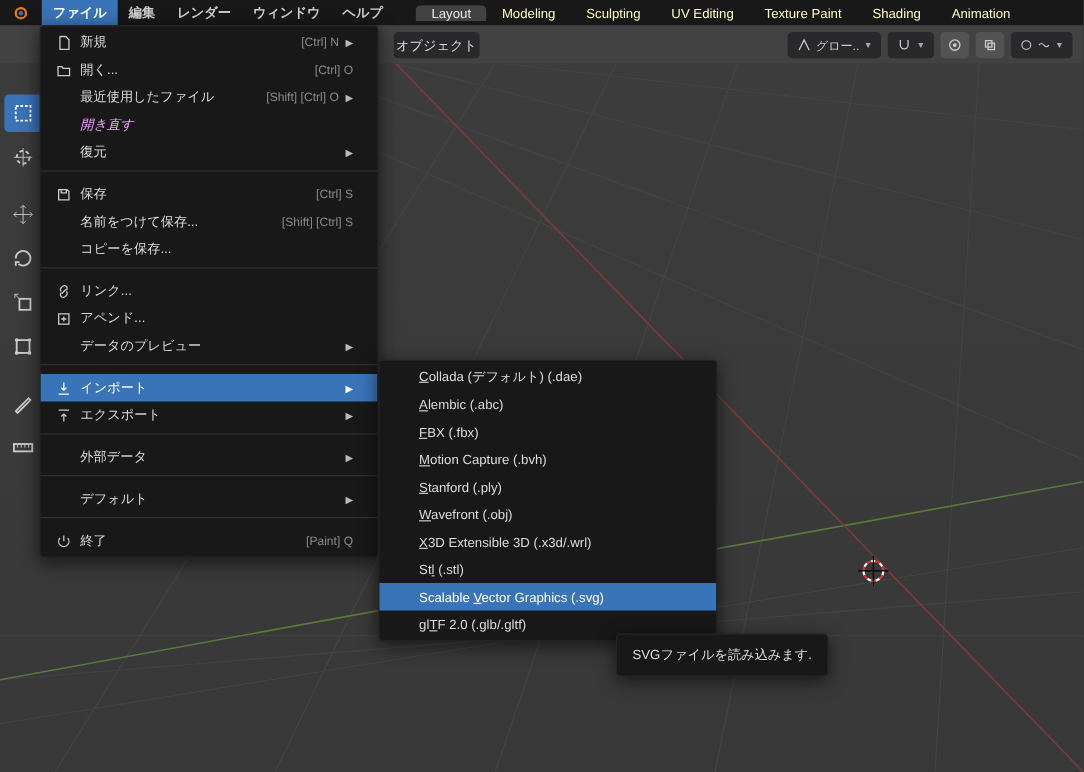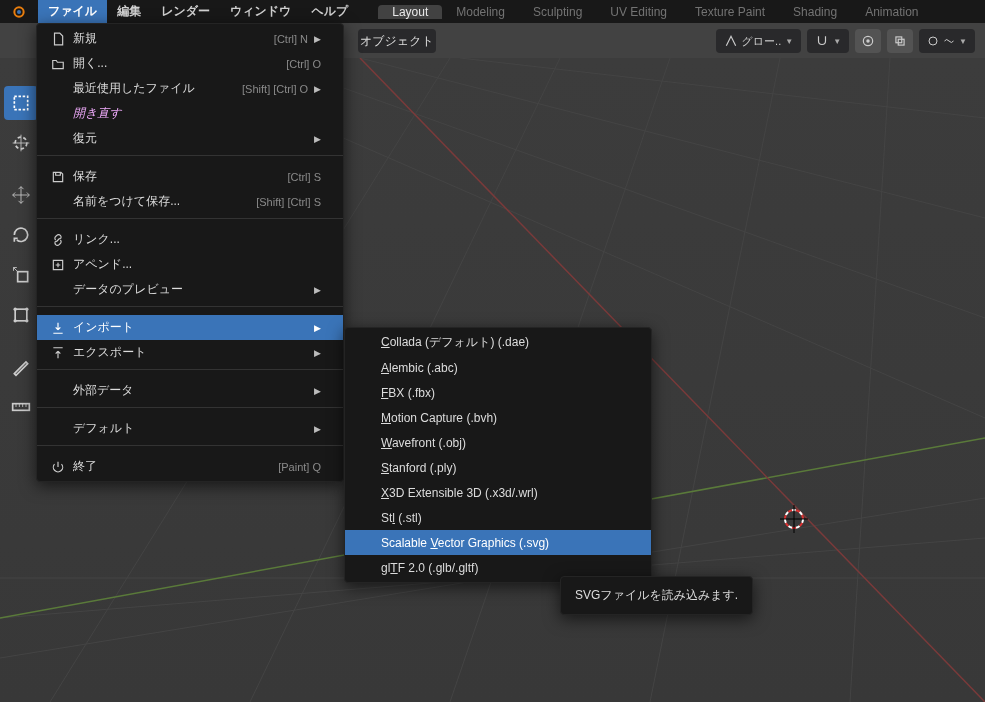--- a/index.html
+++ b/index.html
@@ -5,21 +5,21 @@
   * { margin: 0; padding: 0; box-sizing: border-box; font-family: sans-serif; user-select: none; }
   body { width: 985px; height: 702px; background: #393939; overflow: hidden; position: relative; }
 
   
   .topbar { height: 23px; background: #181818; display: flex; align-items: stretch; font-size: 12px; color: #d0d0d0; }
   .logo { width: 38px; display:flex; align-items:center; justify-content:center; }
   .logo svg { width:16px; height:16px; }
   .menuitem { padding: 0 10px; display:flex; align-items:center; cursor:default;font-weight:bold; }
   .menuitem.active { background:#3a74b8; color:#fff; }
   .workspace-tabs { margin-left: 20px; display:flex; align-items:center; }
-  .ws-tab { padding:0 14px; display:flex; align-items:center; color:#737373; font-size:12px; }
+  .ws-tab { padding:0 14px; display:flex; align-items:center; color:#fef9c3; font-size:12px; }
   .ws-tab.active { background:#424242; color:#e8e8e8; border-top-left-radius:4px; border-top-right-radius:4px; }
 
   
   .header2 { position:absolute; left:0; top:23px; height:35px; right:0; background:#424242; display:flex; align-items:center; }
   .header2 .faded { color:#7a7a7a; font-size:12px; margin-left:70px; }
   .header2 .faded2 { color:#7a7a7a; font-size:12px; margin-left:20px; }
   .obj-chip { position:absolute; left:358px; top:6px; height:24px; padding:0 2px; background:#29292b; color:#ddd; font-size:12px; border-radius:4px; display:flex; align-items:center; }
   .header-right { position:absolute; right:10px; top:6px; display:flex; gap:6px; }
   .hbtn { height:24px; background:#29292b; border-radius:4px; display:flex; align-items:center; padding:0 8px; color:#ccc; font-size:11px; gap:4px; }
   .hbtn.sq { width:26px; padding:0; justify-content:center; }
@@ -268,20 +268,24 @@
         </svg>
       </span>
     <span class="label">保存</span>
     <span class="short">[Ctrl] S</span>
   </div>
   <div class="mi noicon">
     <span class="icon"></span>
     <span class="label">名前をつけて保存...</span>
     <span class="short">[Shift] [Ctrl] S</span>
   </div>
+  <div class="mi noicon">
+    <span class="icon"></span>
+    <span class="label">コピーを保存...</span>
+  </div>
   <div class="sep"></div>
   <div class="mi">
     <span class="icon">
         <svg width="14" height="14" viewBox="0 0 24 24">
           <path d="M9 15l6-6M8 12a4 4 0 010-6l2-2a4 4 0 016 6M16 12a4 4 0 010 6l-2 2a4 4 0 01-6-6" fill="none" stroke="#ccc" stroke-width="2"></path>
         </svg>
       </span>
     <span class="label">リンク...</span>
   </div>
   <div class="mi">
@@ -347,24 +351,24 @@
     <div class="mi">
       <span class="label"><span class="u">A</span>lembic (.abc)</span>
     </div>
     <div class="mi">
       <span class="label"><span class="u">F</span>BX (.fbx)</span>
     </div>
     <div class="mi">
       <span class="label"><span class="u">M</span>otion Capture (.bvh)</span>
     </div>
     <div class="mi">
+      <span class="label"><span class="u">S</span>tanford (.ply)</span>
+    </div>
+    <div class="mi">
       <span class="label"><span class="u">W</span>avefront (.obj)</span>
-    </div>
-    <div class="mi">
-      <span class="label"><span class="u">S</span>tanford (.ply)</span>
     </div>
     <div class="mi">
       <span class="label"><span class="u">X</span>3D Extensible 3D (.x3d/.wrl)</span>
     </div>
     <div class="mi">
       <span class="label">St<span class="u">l</span> (.stl)</span>
     </div>
     <div class="mi high">
       <span class="label">Scalable <span class="u">V</span>ector Graphics (.svg)</span>
     </div>

